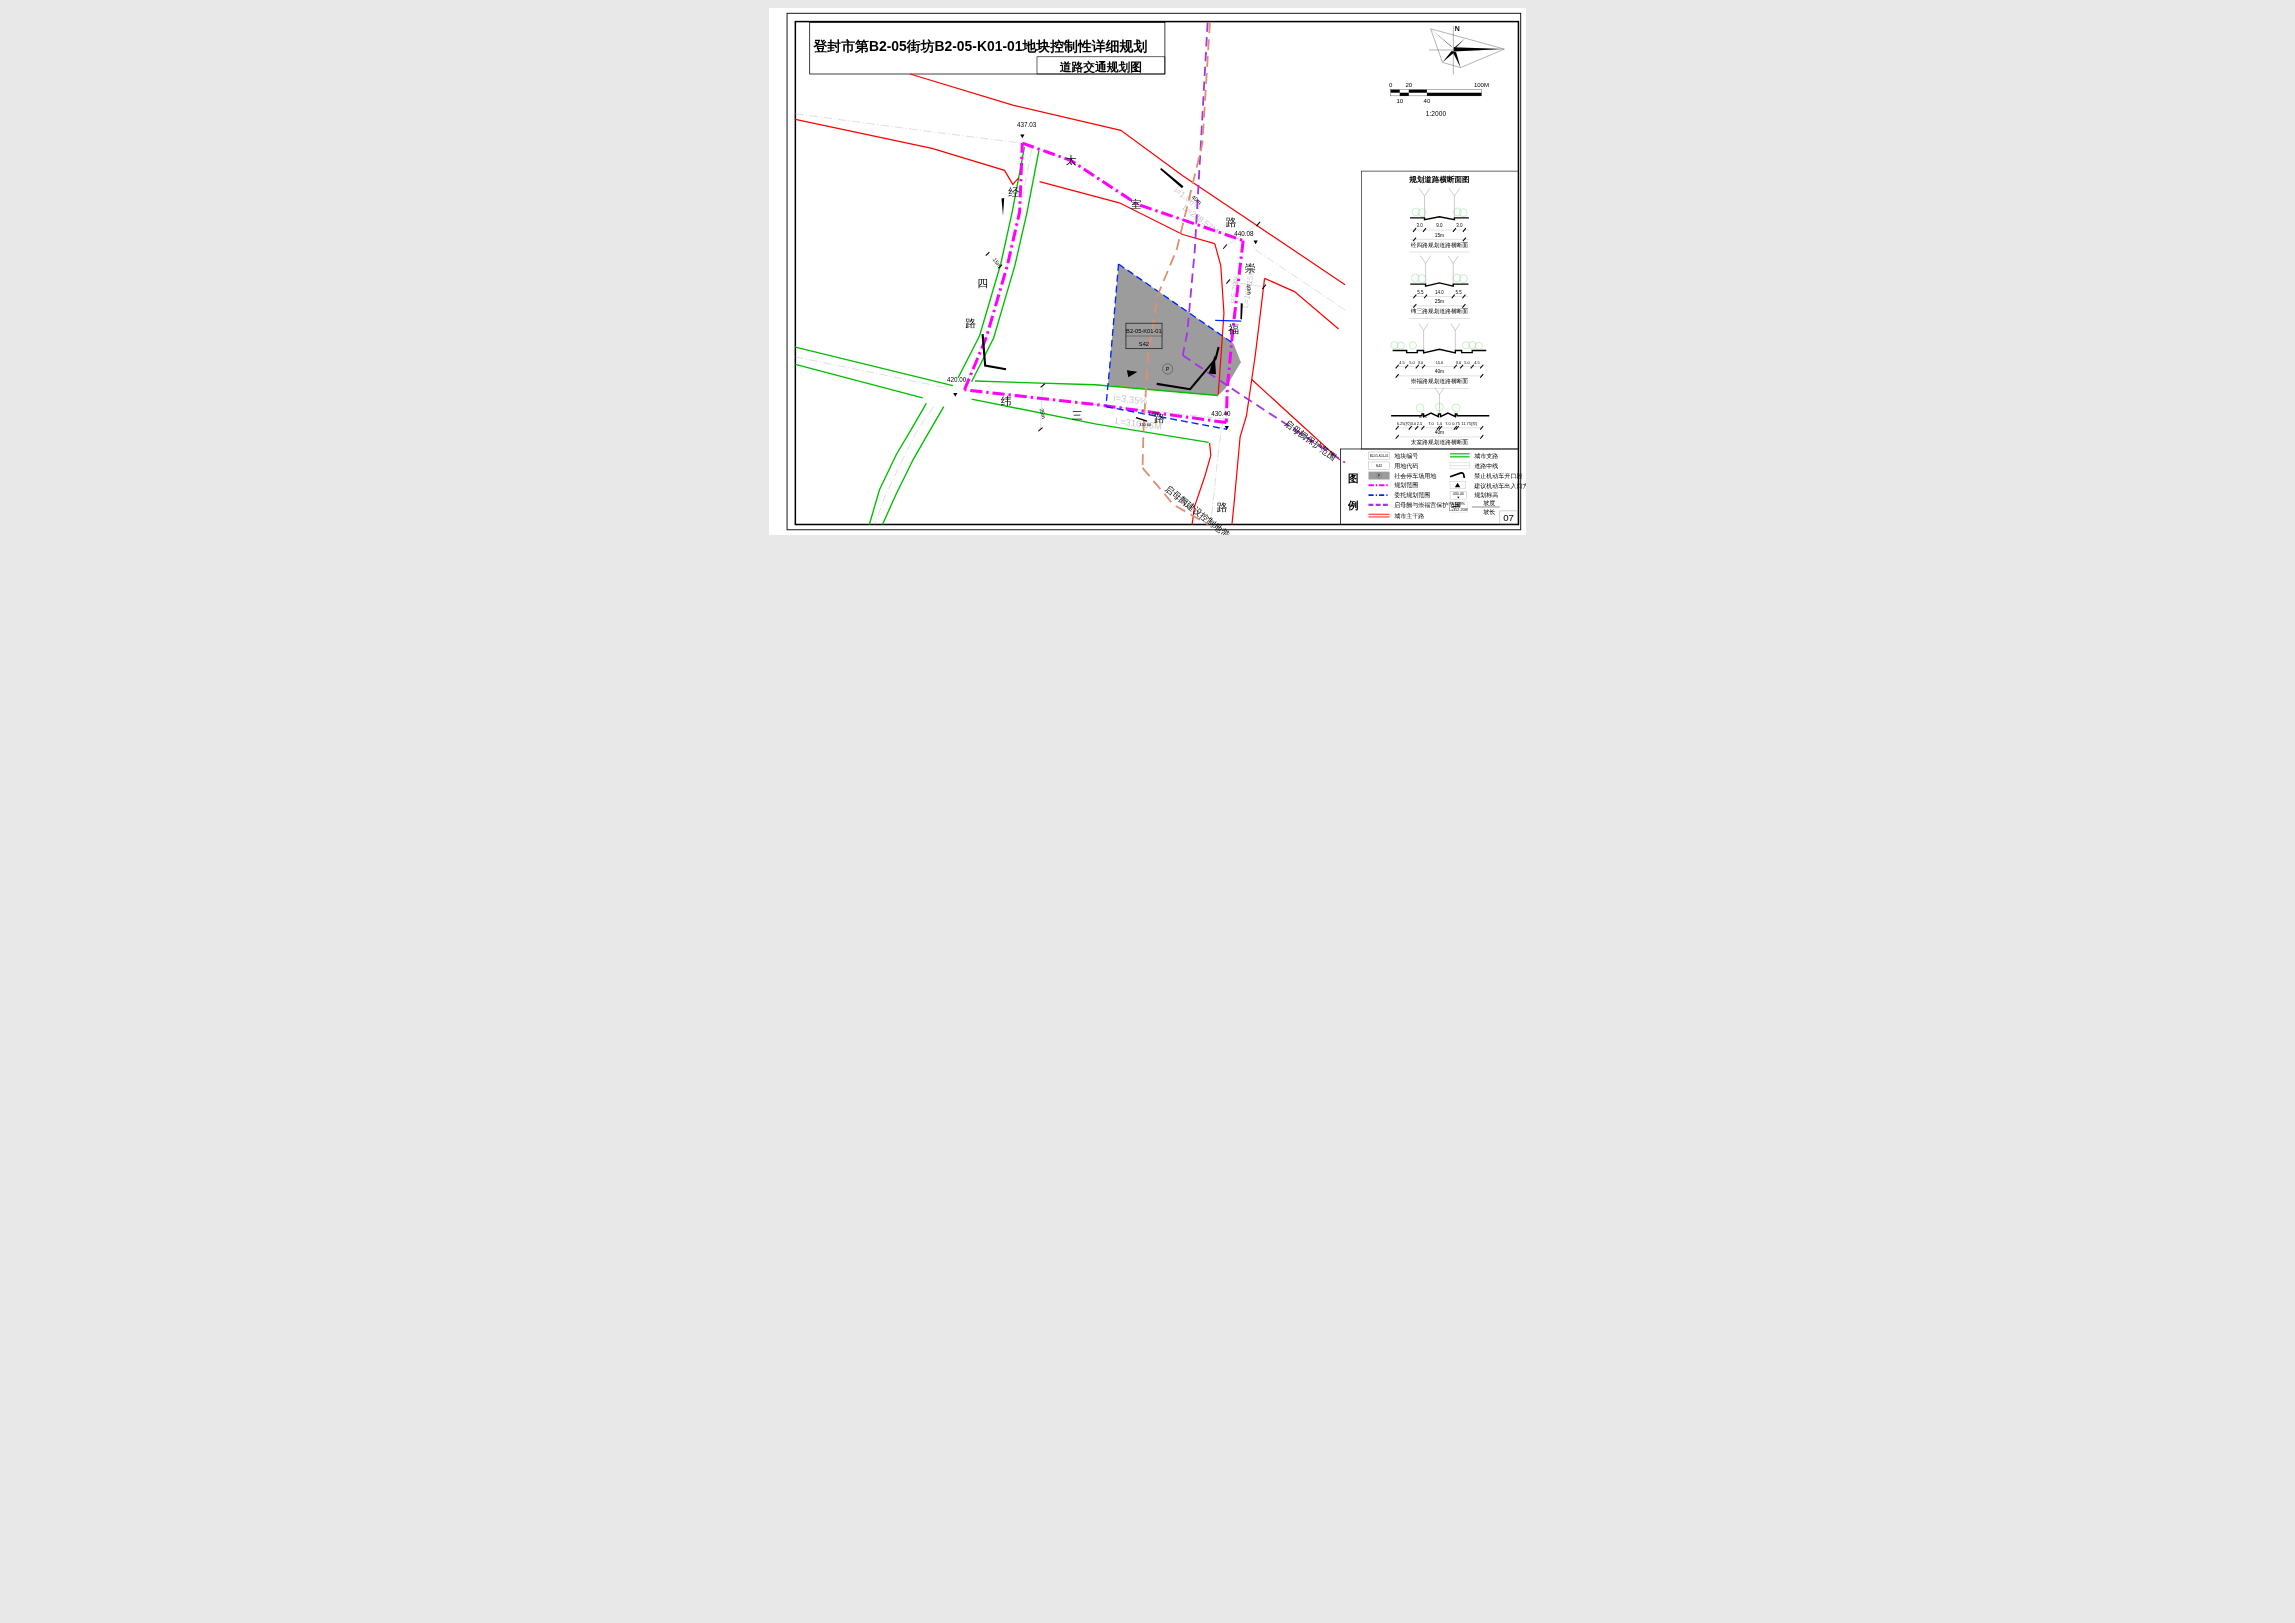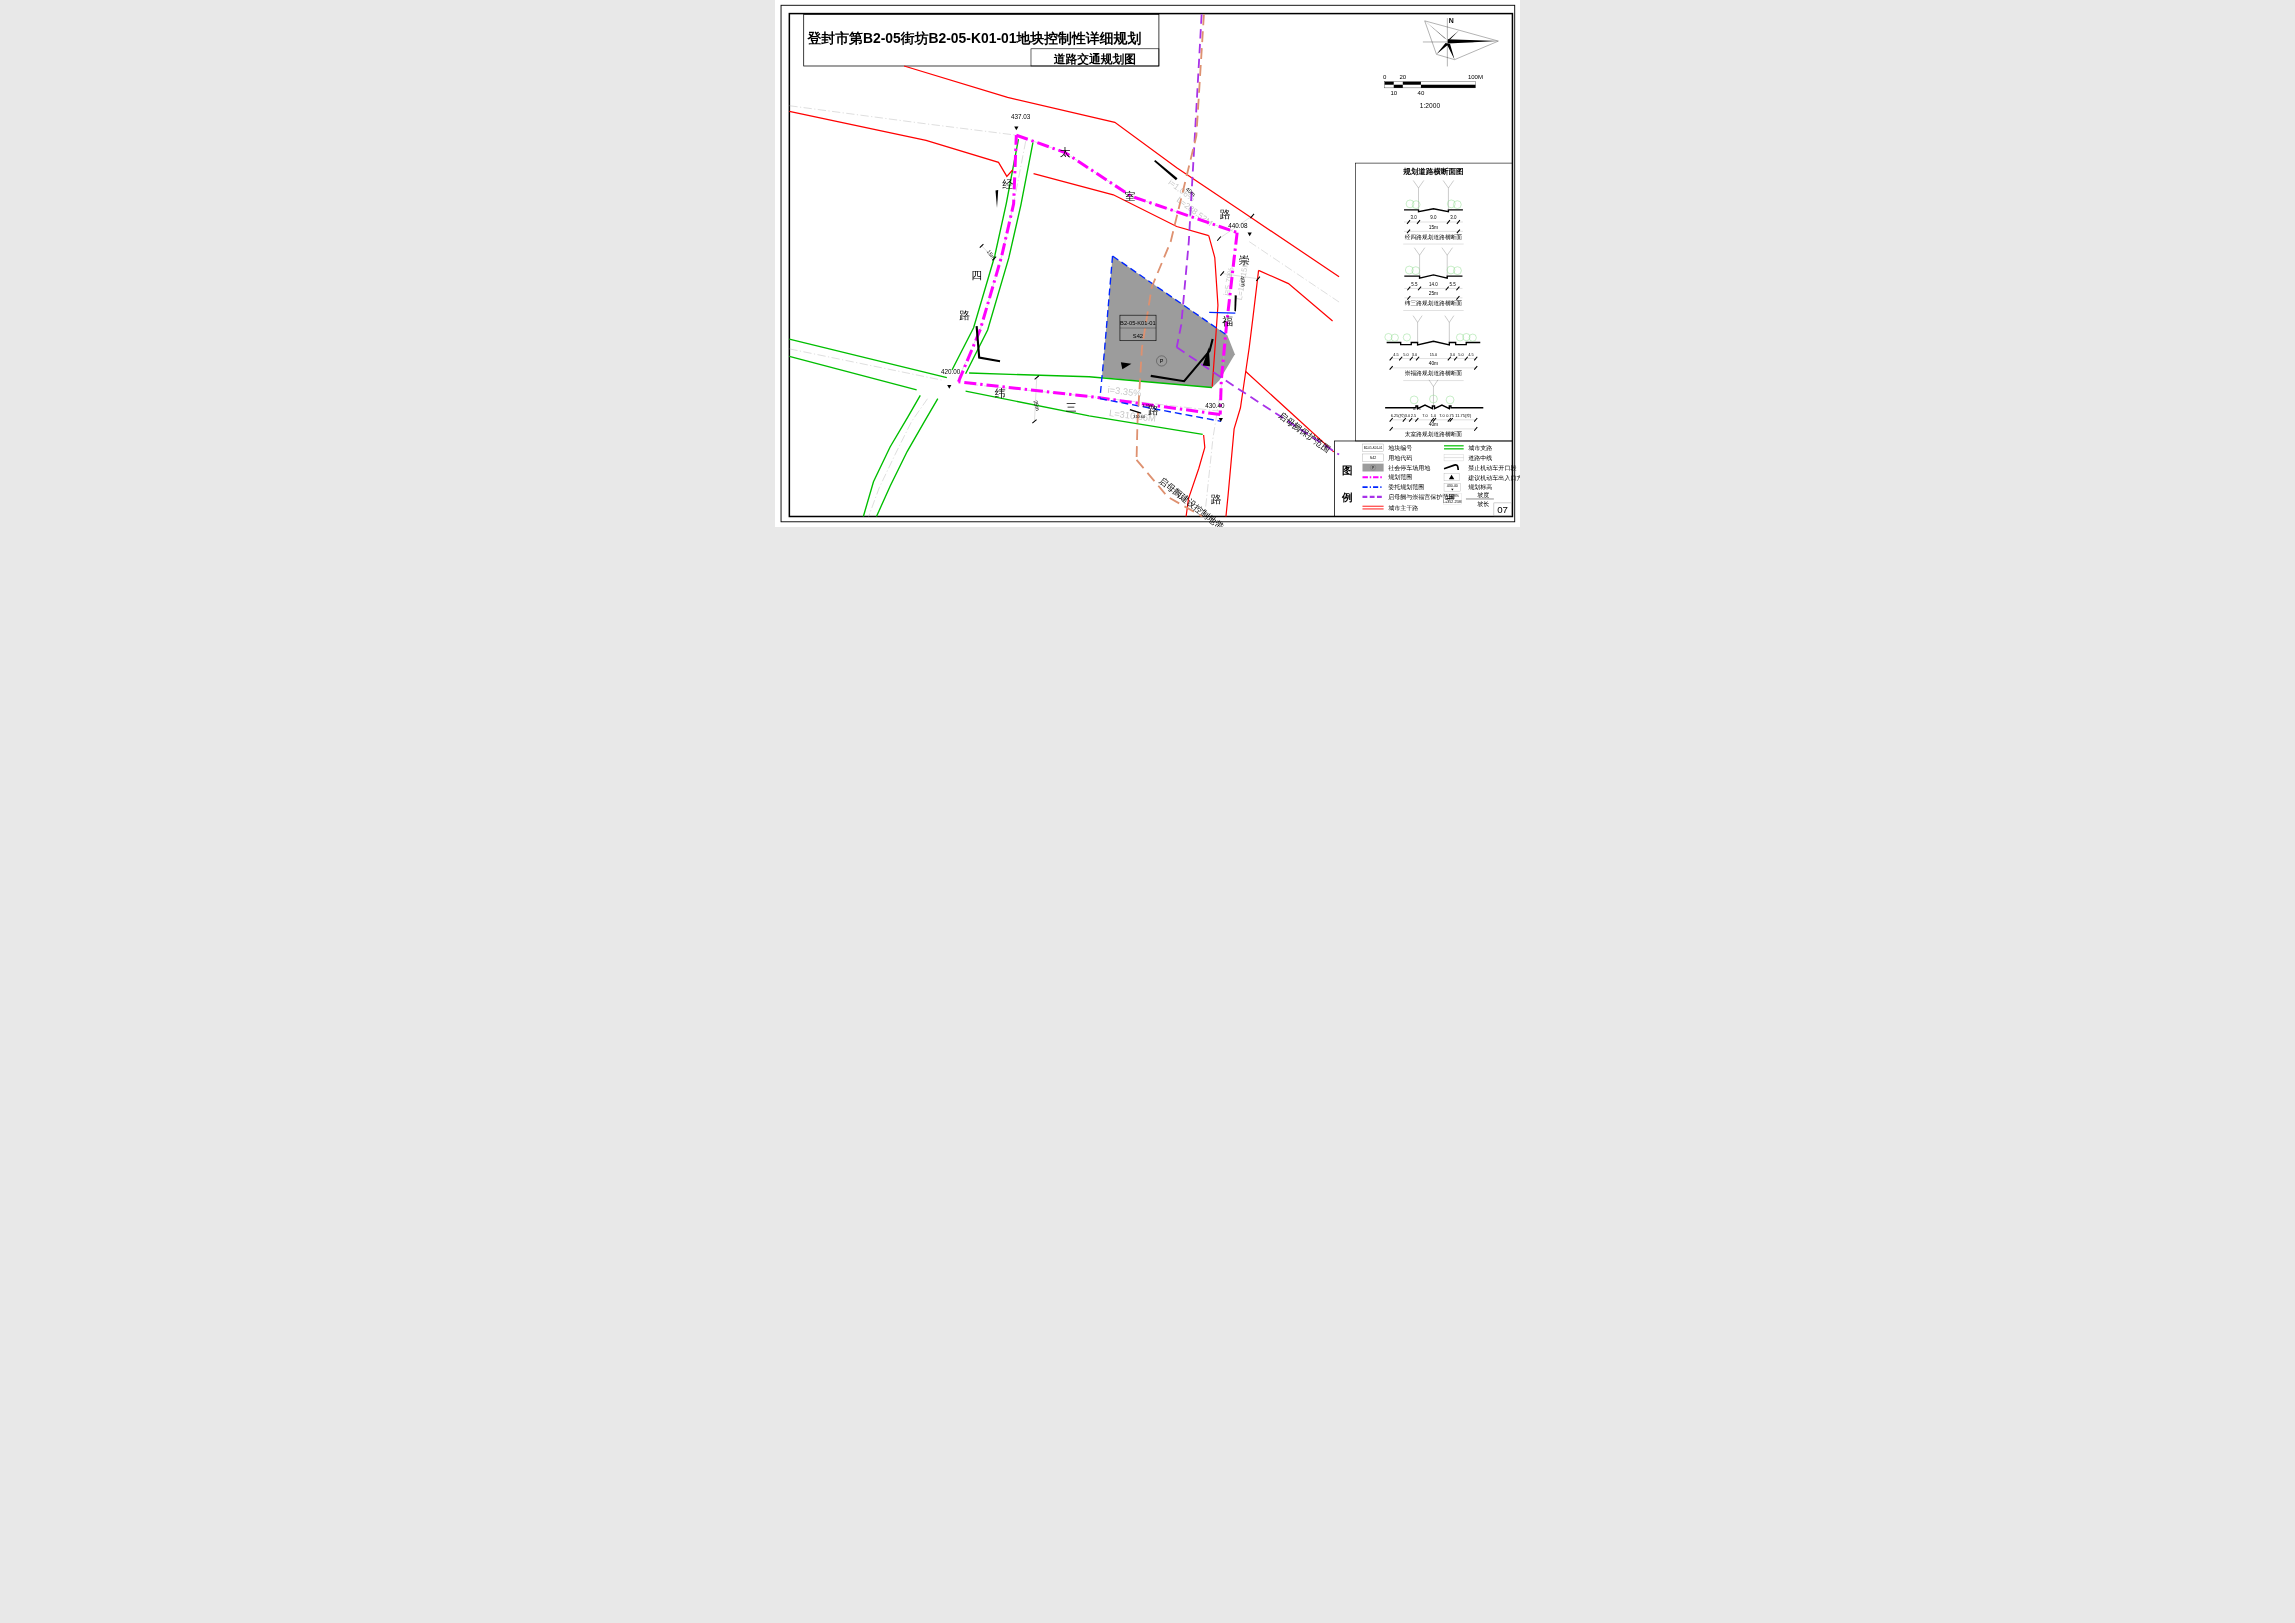--- a/index.html
+++ b/index.html
@@ -1,16 +1,16 @@
 <!DOCTYPE html>
 <html style="font-size:7.4px"><head>
 <meta charset="utf-8">
 <style>
   html,body{margin:0;padding:0;background:#e8e8e8;}
-  .sheet{width:100%;max-width:745px;margin:0 auto;background:#fff;}
+  .sheet{width:100%;max-width:745px;margin:8px auto;background:#fff;padding-left:12px;}
   svg{display:block;width:100%;height:auto;background:#fff;}
   text{font-family:"Liberation Sans",sans-serif;fill:#000;}
   .t-title{font-size:92px;font-weight:bold;}
   .t-sub{font-size:78px;font-weight:bold;}
   .t-road{font-size:72px;}
   .t-elev{font-size:42px;}
   .t-n{font-size:46px;font-weight:bold;}
   .t-scale{font-size:40px;}
   .t-ratio{font-size:44px;}
   .t-cstitle{font-size:50px;font-weight:bold;}

